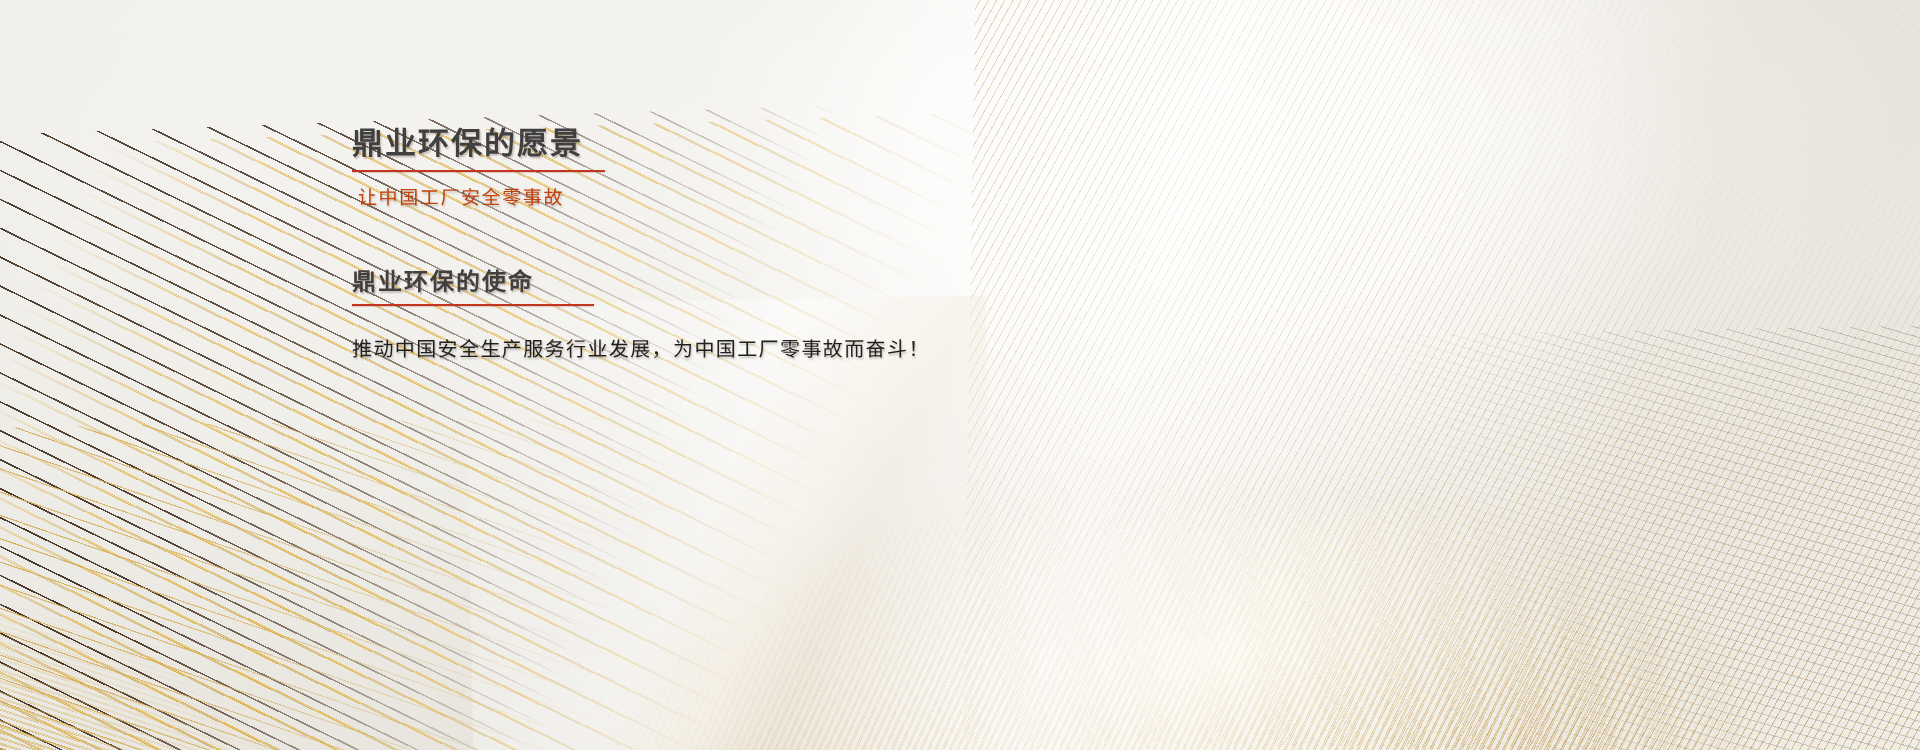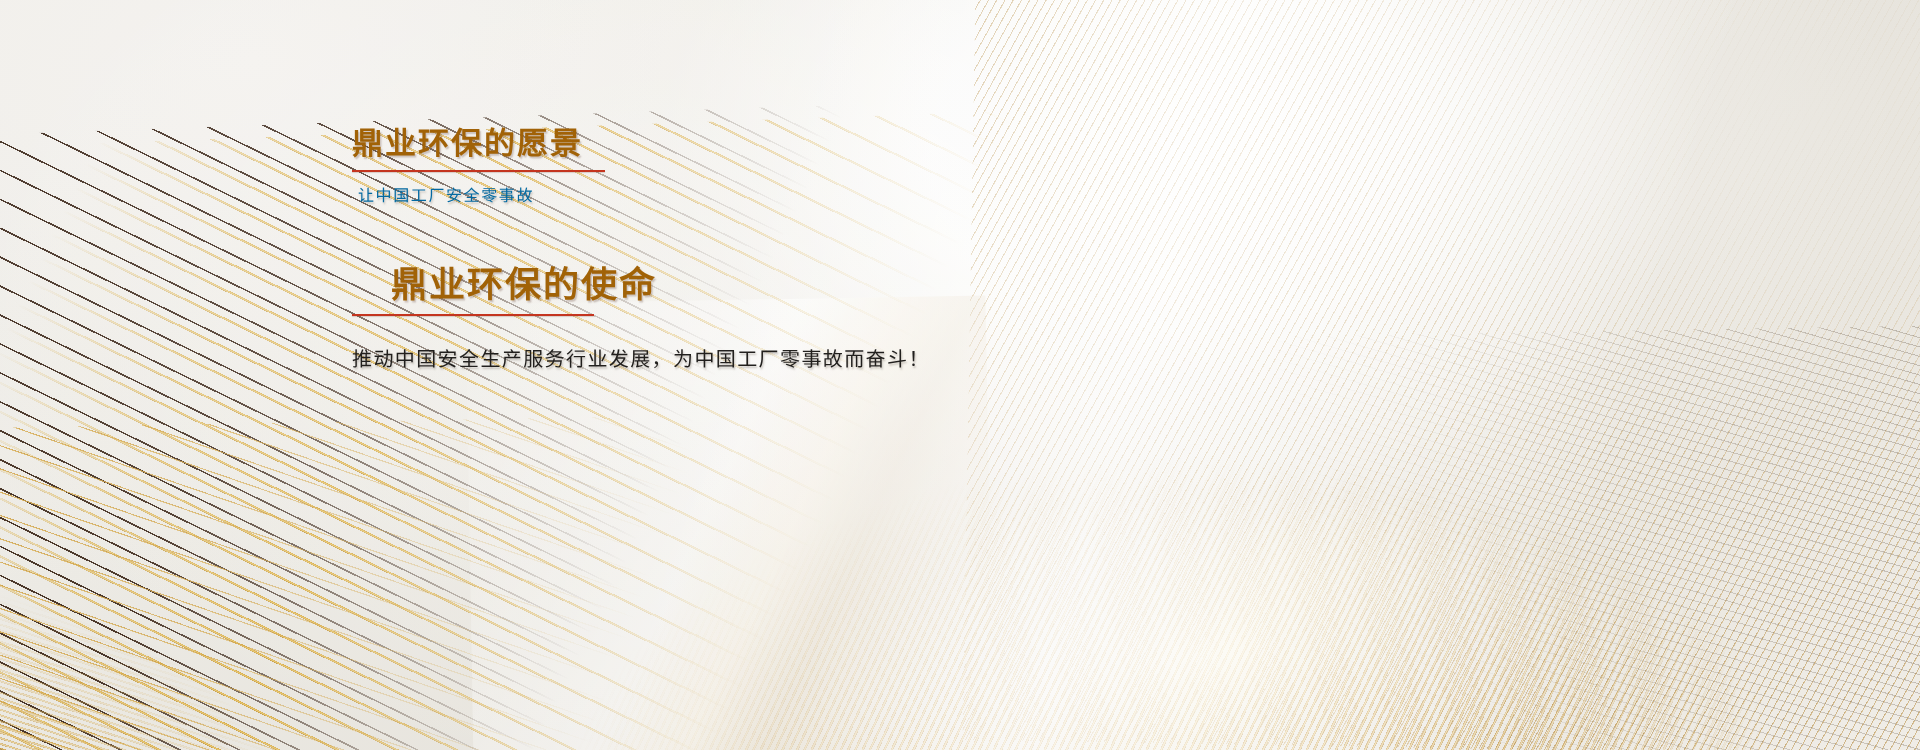--- a/index.html
+++ b/index.html
@@ -214,46 +214,46 @@
     position: absolute;
     left: 352px;
     top: 126px;
     width: 1000px;
     z-index: 20;
   }
 
   .vision-block { margin-bottom: 56px; }
 
   .heading {
-    color: #a16207;
+    color: #404040;
     font-weight: bold;
     letter-spacing: 2px;
     line-height: 1.18;
     display: inline-block;
     text-shadow: 1.5px 2px 1.5px rgba(110,80,70,0.30);
     white-space: nowrap;
     margin: 0;
   }
 
   .heading-vision { font-size: 31px; padding-bottom: 5px; }
-  .heading-mission { font-size: 36px; padding-bottom: 6px; margin-left: 39px; }
+  .heading-mission { font-size: 24px; padding-bottom: 6px; }
 
   .heading-rule {
     height: 2px;
     background: #c4351f;
     box-shadow: 0 1px 1px rgba(120,70,55,0.22);
     margin-top: 2px;
   }
 
   .rule-vision { width: 253px; }
   .rule-mission { width: 242px; }
 
   .subtitle {
-    font-size: 16px;
-    color: #0369a1;
+    font-size: 19px;
+    color: #c2410c;
     letter-spacing: 1.6px;
     margin: 12px 0 0 6px;
     line-height: 1.5;
     text-shadow: 1px 2px 2px rgba(120,110,100,0.38);
     white-space: nowrap;
   }
 
   .mission-block { margin-top: 0; }
 
   .body-text { margin-top: 28px; }

